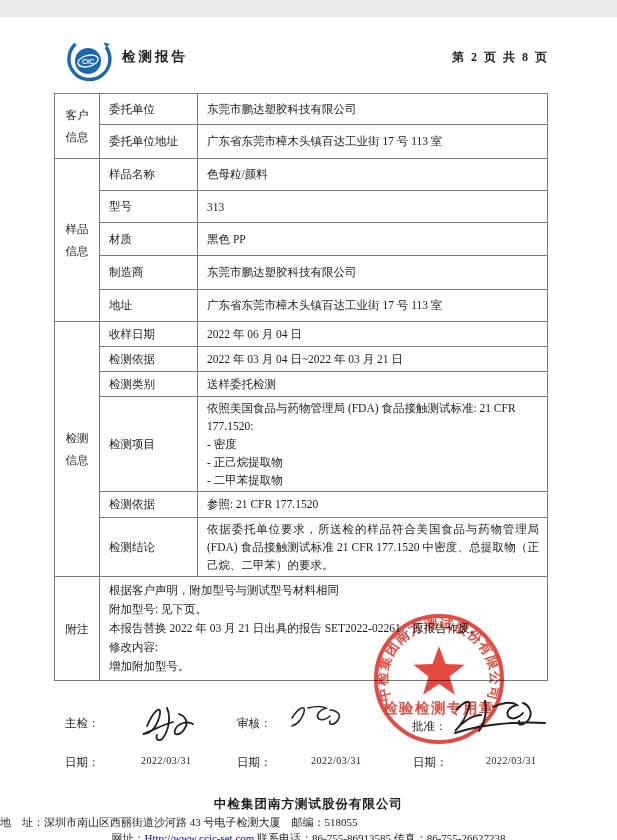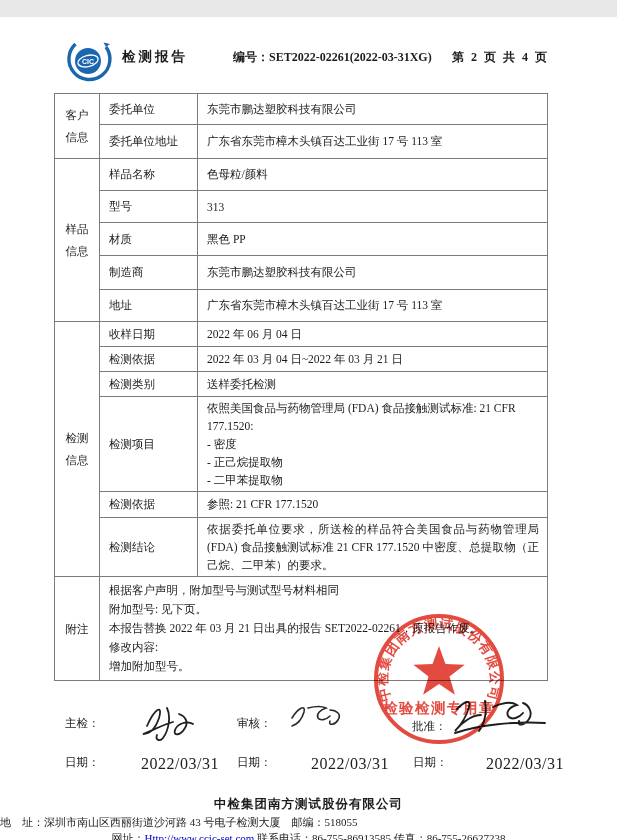--- a/index.html
+++ b/index.html
@@ -23,21 +23,21 @@
   .h25{height:25px}.h91{height:91px}.h26{height:26px}.h54{height:54px}.h97{height:97px}
   .mline span{display:block;line-height:18px;white-space:nowrap;}
   .just{text-align:justify;line-height:18px;}
   td.notes{vertical-align:middle;padding:4px 8px 4px 9px;}
   td.notes span{display:block;line-height:19px;white-space:nowrap;}
 
   
   .siglabel{position:absolute;font-size:11.5px;}
   .sigsvg{position:absolute;}
   .datelabel{position:absolute;font-size:11.5px;}
-  .dateval{position:absolute;font-size:16px;letter-spacing:.5px;}
+  .dateval{position:absolute;font-size:10px;letter-spacing:.5px;}
 
   
   .stamp{position:absolute;left:368px;top:592px;width:142px;height:142px;
          mix-blend-mode:multiply;opacity:.88;pointer-events:none;}
 
   
   .f-company{position:absolute;left:0;top:779px;width:100%;text-align:center;
              font-size:12.5px;font-weight:bold;letter-spacing:1px;}
   .f-line2{position:absolute;left:0;top:798px;width:100%;text-align:left;font-size:11px;}
   .f-line3{position:absolute;left:0;top:814px;width:100%;text-align:center;font-size:11px;}
@@ -49,22 +49,21 @@
 <div class="page">
 
   <svg class="hdr-logo" width="52" height="52" viewBox="0 0 52 52">
     <path d="M13.5,10 A20.5,20.5 0 1 0 44,13" fill="none" stroke="#1a67b0" stroke-width="3.4"></path>
     <path d="M44,13 l4,-3 l-6.5,-1.5 z" fill="#1a67b0"></path>
     <circle cx="26" cy="27" r="13" fill="#1a67b0"></circle>
     <ellipse cx="26" cy="27" rx="10.3" ry="5.6" fill="none" stroke="#ffffff" stroke-width="1.3" transform="rotate(-14 26 27)"></ellipse>
     <text x="26" y="29.7" text-anchor="middle" font-size="7" font-weight="bold" fill="#ffffff" font-family="Liberation Sans, sans-serif">CIC</text>
   </svg>
   <div class="hdr-title">检测报告</div>
-  <div class="hdr-no"><span>编号：</span><span>SET2022-02261(2022-03-31XG)</span></div>
-  <div class="hdr-page">第 2 页 共 4 页</div>
+  <div class="hdr-page">第 2 页 共 8 页</div>
 
   <table class="rep">
     <colgroup>
         <col style="width:45px">
         <col style="width:98px">
         <col style="width:350px">
       </colgroup>
 
     <tbody>
         <tr class="h31">

